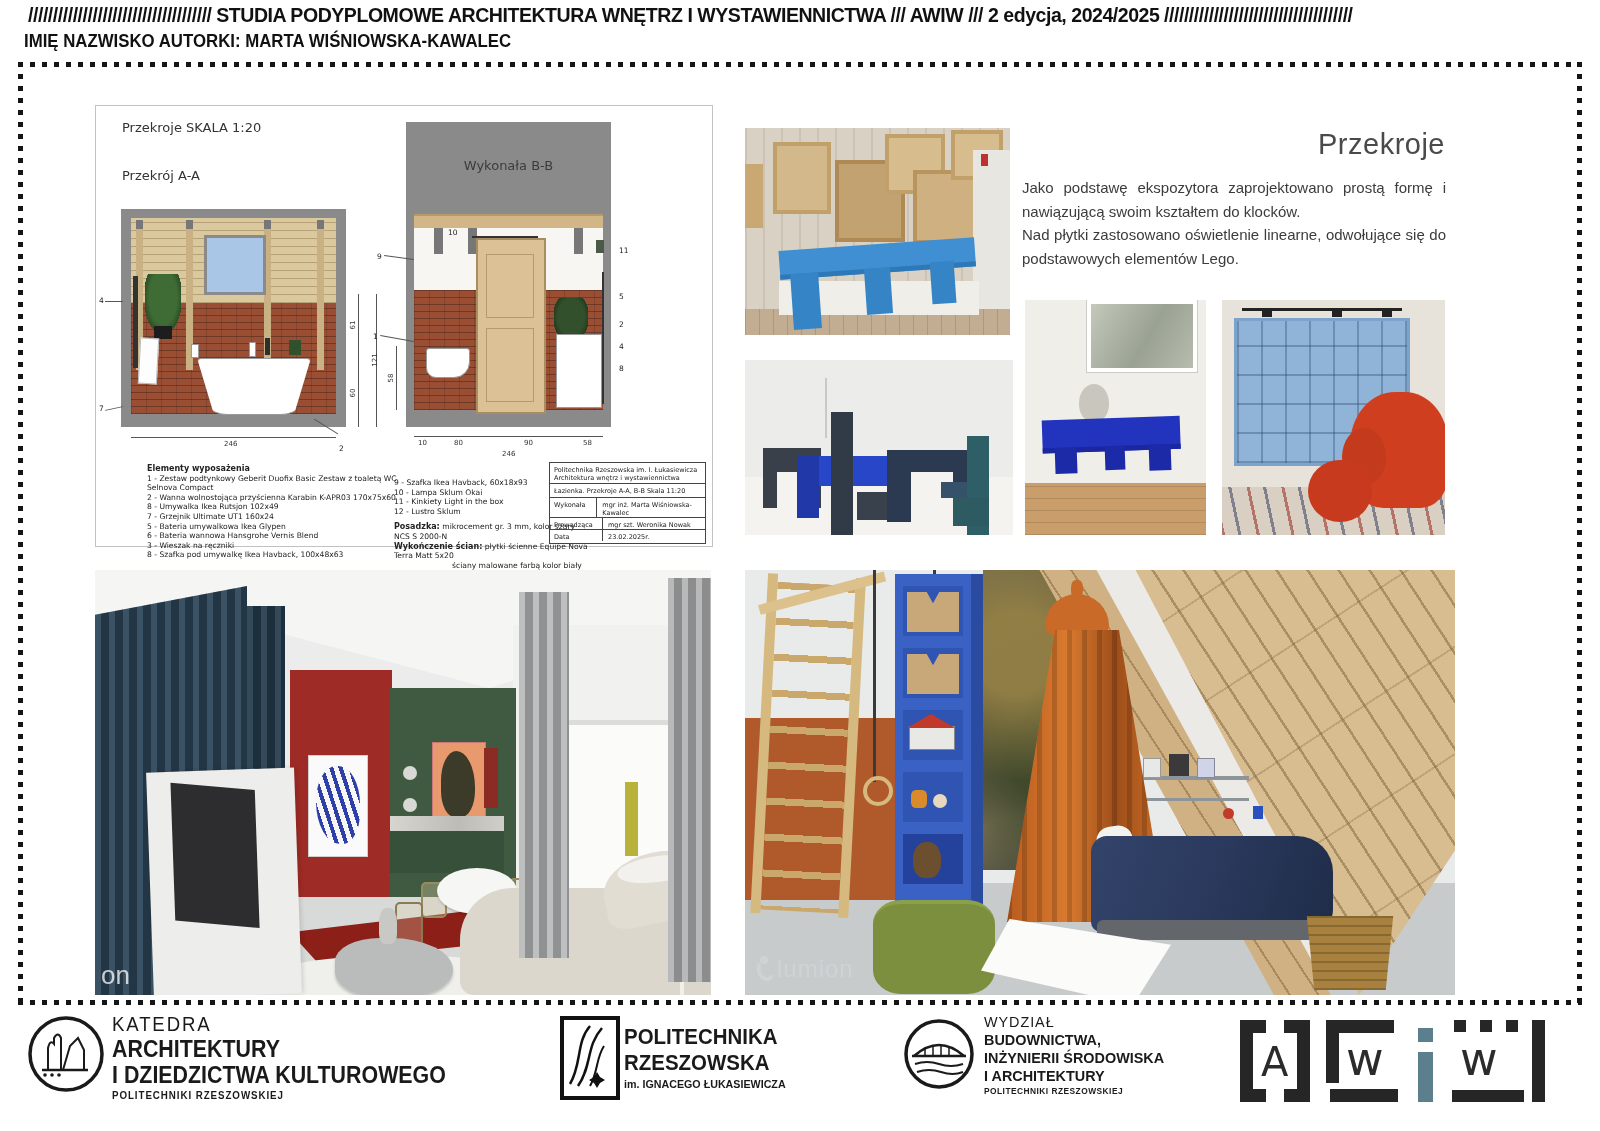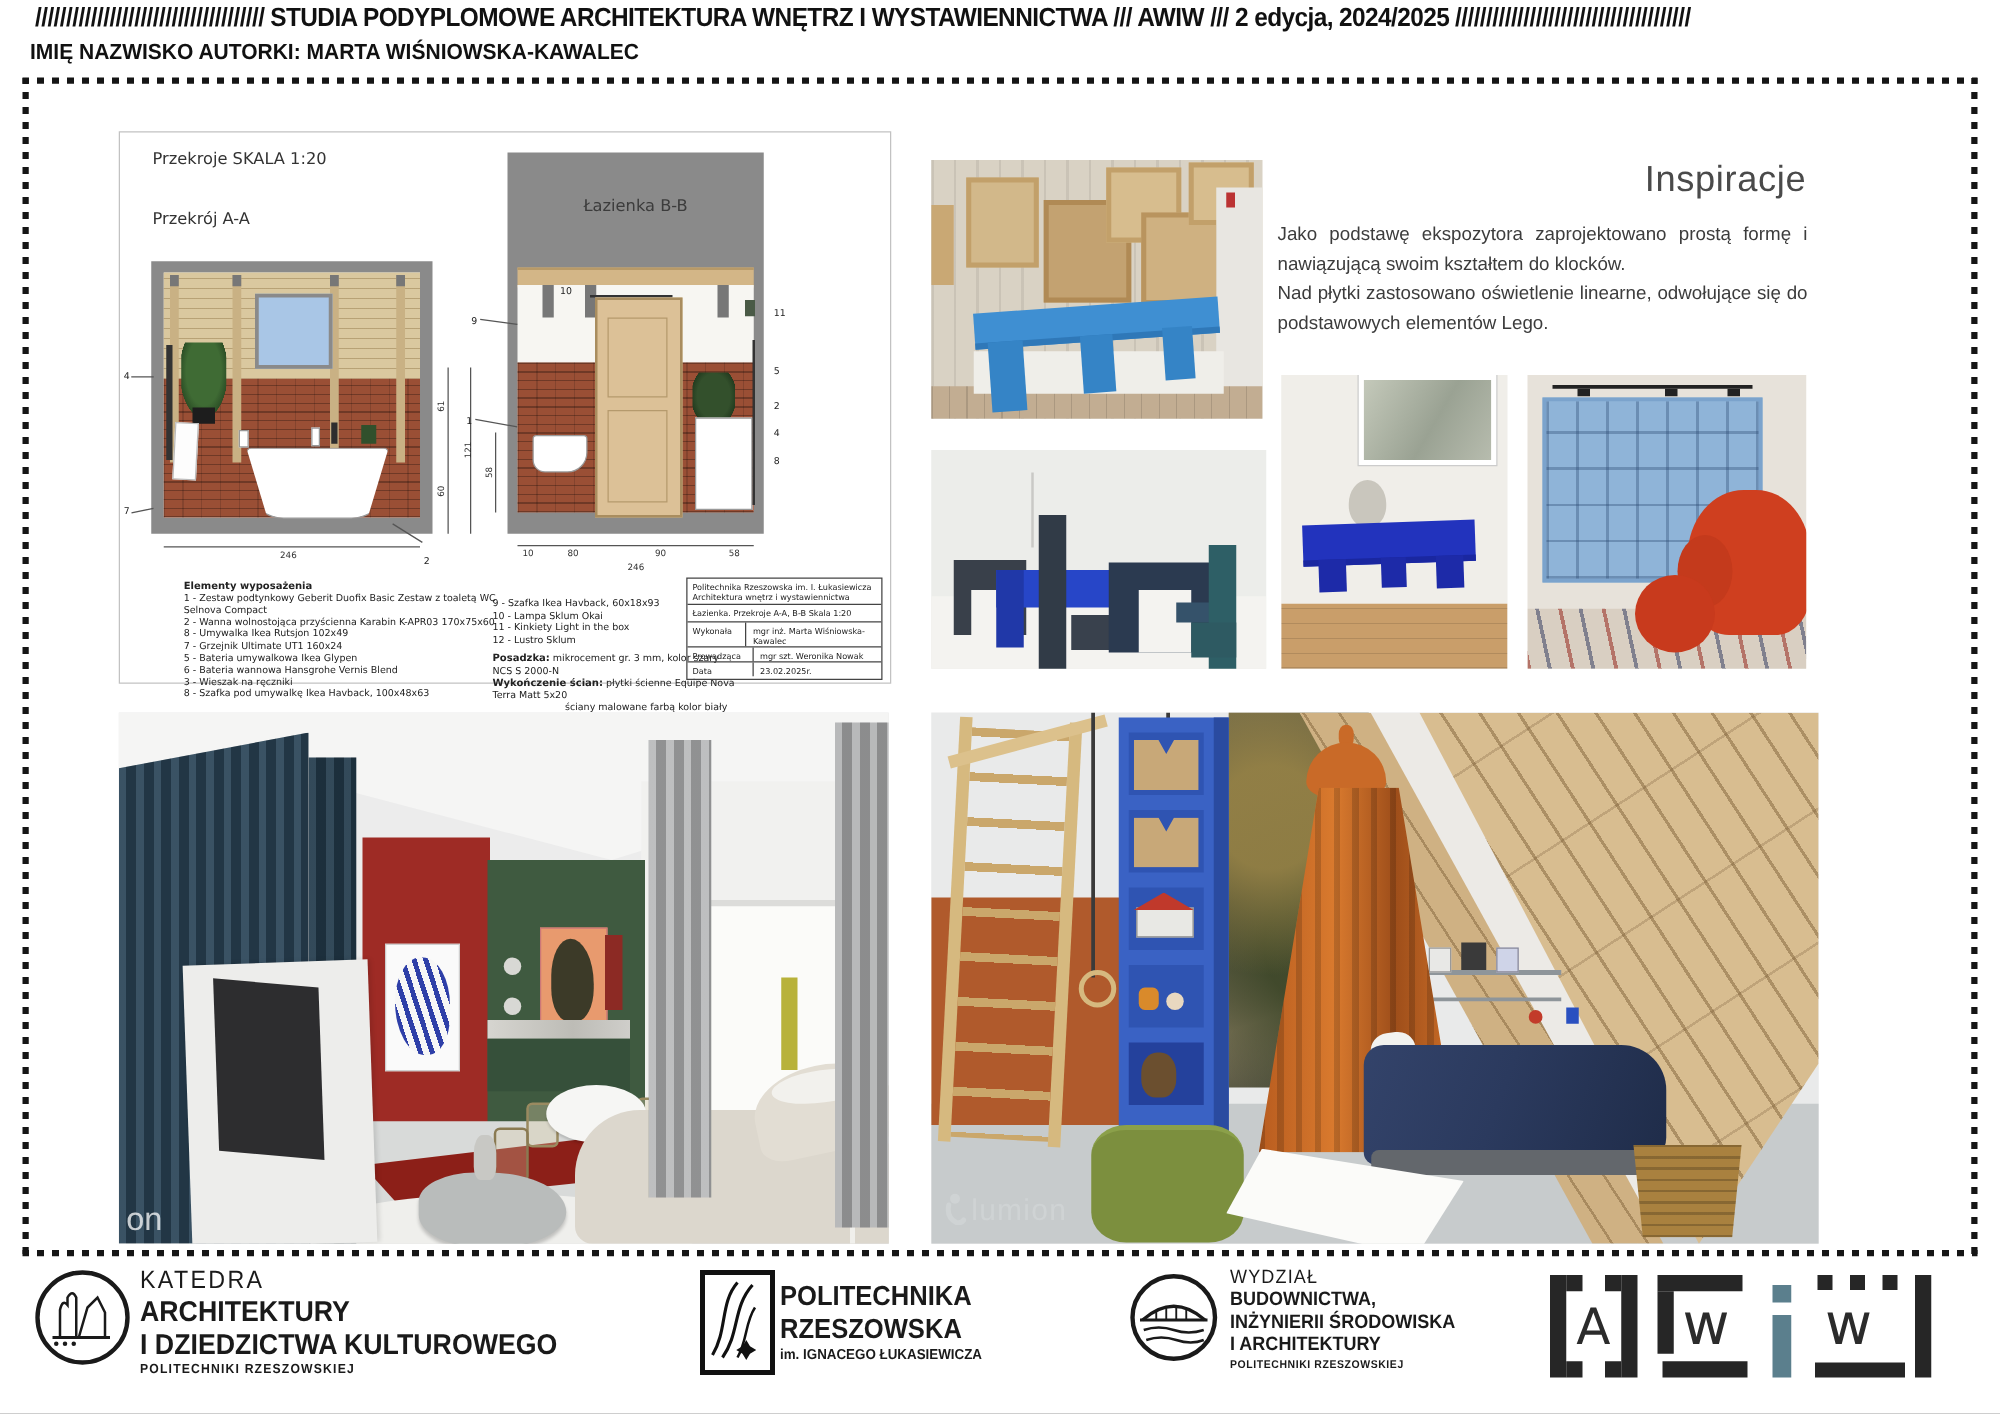--- a/index.html
+++ b/index.html
@@ -109,21 +109,21 @@
     <div class="abs dimtxt" style="left:253px;top:283px;transform:rotate(-90deg);">60</div>
     <div class="abs dimtxt" style="left:272px;top:250px;transform:rotate(-90deg);">121</div>
     <div class="abs callout" style="left:3px;top:190px;">4</div>
     <div class="abs dimline" style="left:9px;top:195px;width:18px;height:1px;"></div>
     <div class="abs callout" style="left:3px;top:298px;">7</div>
     <div class="abs dimline" style="left:9px;top:302px;width:18px;height:1px;transform:rotate(-12deg);"></div>
     <div class="abs callout" style="left:243px;top:338px;">2</div>
     <div class="abs dimline" style="left:216px;top:320px;width:28px;height:1px;transform:rotate(32deg);"></div>
 
     <div class="abs graybox" style="left:310px;top:16px;width:205px;height:305px;">
-      <div class="abs nw" style="left:0;top:36px;width:205px;text-align:center;font-size:13px;color:#3c3c3c;">Łazienka B-B</div>
+      <div class="abs nw" style="left:0;top:36px;width:205px;text-align:center;font-size:13px;color:#3c3c3c;">Wykonała B-B</div>
       <div class="abs" style="left:8px;top:92px;width:189px;height:14px;background:#d3b687;border-top:2px solid #b89a68;"></div>
       <div class="abs" style="left:8px;top:106px;width:189px;height:182px;background:#f7f6f2;">
         <div class="abs tiles" style="left:0;top:62px;width:189px;height:120px;"></div>
         <div class="abs postcap" style="left:20px;top:0;width:9px;height:26px;"></div>
         <div class="abs postcap" style="left:54px;top:0;width:9px;height:26px;"></div>
         <div class="abs postcap" style="left:160px;top:0;width:9px;height:26px;"></div>
         <div class="abs" style="left:58px;top:8px;width:66px;height:2px;background:#333;"></div>
         <div class="abs" style="left:62px;top:10px;width:66px;height:172px;background:#dcc197;border:2px solid #a98d5f;">
           <div class="abs" style="left:8px;top:14px;width:46px;height:62px;border:1px solid #b59a6d;"></div>
           <div class="abs" style="left:8px;top:88px;width:46px;height:72px;border:1px solid #b59a6d;"></div>
@@ -175,37 +175,37 @@
       <div><b>Posadzka:</b><span> mikrocement gr. 3 mm, kolor szary NCS S 2000-N</span></div>
       <div><b>Wykończenie ścian:</b><span> płytki ścienne Equipe Nova Terra Matt 5x20</span></div>
       <div style="padding-left:58px;">ściany malowane farbą kolor biały NCS 0500-N</div>
     </div>
 
     <div class="abs tb" style="left:453px;top:356px;width:155px;height:80px;">
       <div style="padding:3px 0 1px 4px;">
         <div>Politechnika Rzeszowska im. I. Łukasiewicza</div>
         <div>Architektura wnętrz i wystawiennictwa</div>
       </div>
-      <div class="tb-row" style="padding:3px 0 2px 4px;display:block;">Łazienka. Przekroje A-A, B-B Skala 1:20</div>
+      <div class="tb-row" style="padding:3px 0 2px 4px;display:block;">Łazienka. Przekroje A-A, B-B Skala 11:20</div>
       <div class="tb-row">
         <div class="tb-lab">Wykonała</div>
         <div class="tb-val">mgr inż. Marta Wiśniowska-Kawalec</div>
       </div>
       <div class="tb-row">
         <div class="tb-lab">Prowadząca</div>
         <div class="tb-val">mgr szt. Weronika Nowak</div>
       </div>
       <div class="tb-row">
         <div class="tb-lab">Data</div>
         <div class="tb-val">23.02.2025r.</div>
       </div>
     </div>
   </div>
 
-  <div class="abs insp-title nw">Inspiracje</div>
+  <div class="abs insp-title nw">Przekroje</div>
   <div class="abs insp-text">
     <div>Jako podstawę ekspozytora zaprojektowano prostą formę i nawiązującą swoim kształtem do klocków.</div>
     <div>Nad płytki zastosowano oświetlenie linearne, odwołujące się do podstawowych elementów Lego.</div>
   </div>
 
   <div class="abs photo" style="left:745px;top:128px;width:265px;height:207px;background:#d9d2c4;
        background-image:repeating-linear-gradient(90deg,rgba(0,0,0,.07) 0 2px,transparent 2px 18px);">
     <div class="abs" style="left:28px;top:14px;width:50px;height:64px;background:#d2b88a;border:4px solid #c2a06a;"></div>
     <div class="abs" style="left:0px;top:36px;width:18px;height:64px;background:#c9a874;"></div>
     <div class="abs" style="left:90px;top:32px;width:62px;height:74px;background:#c3a271;border:4px solid #b08a55;"></div>

